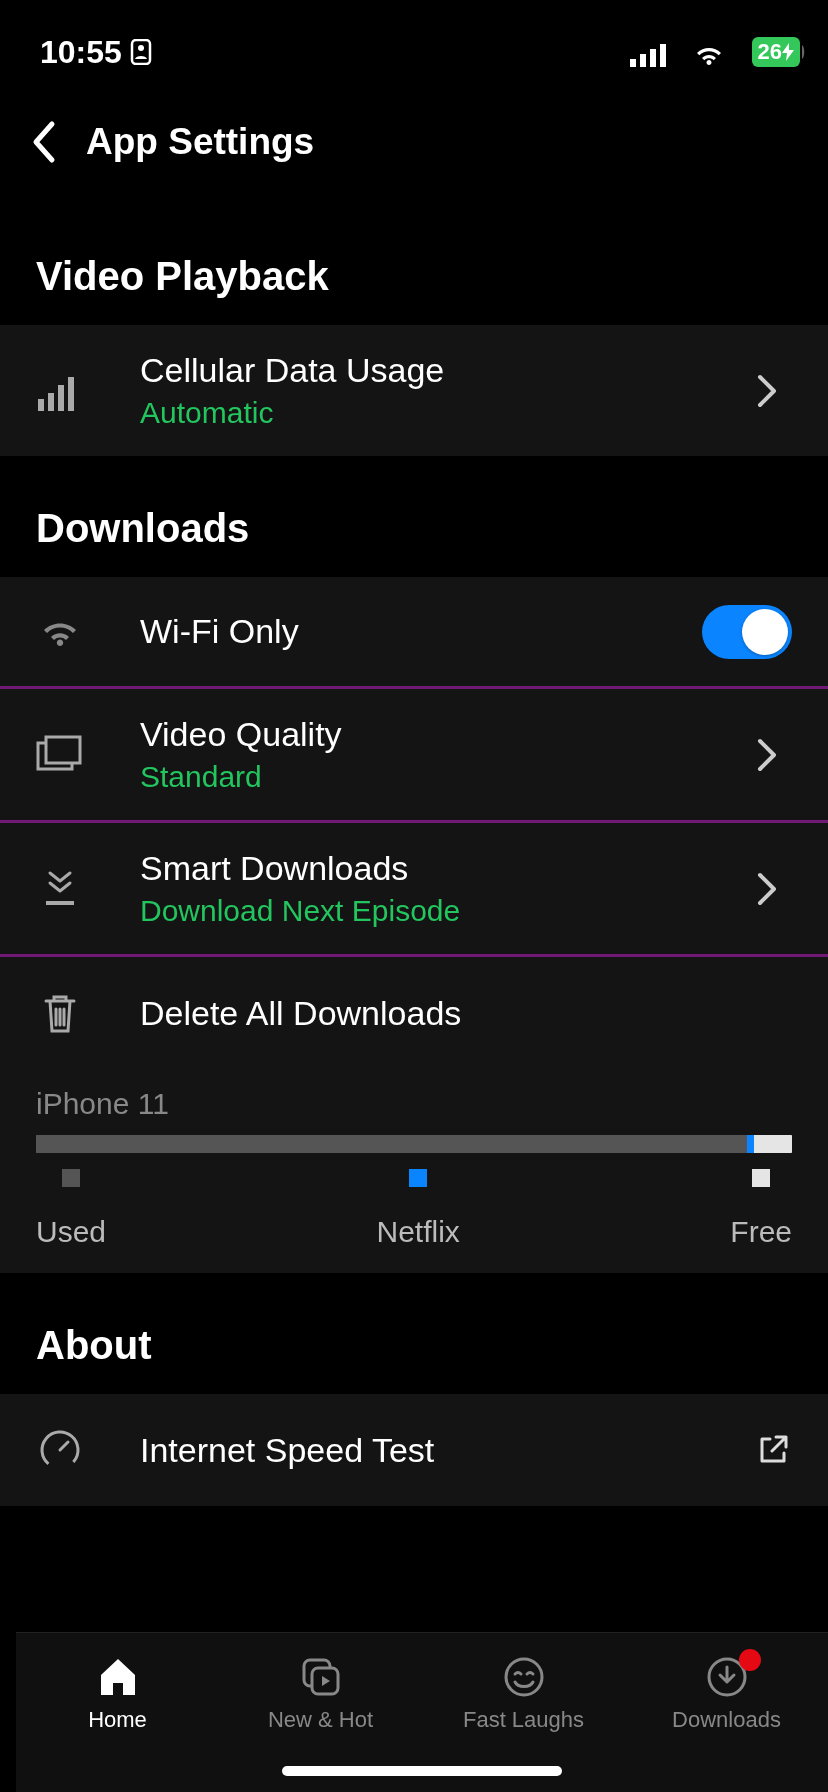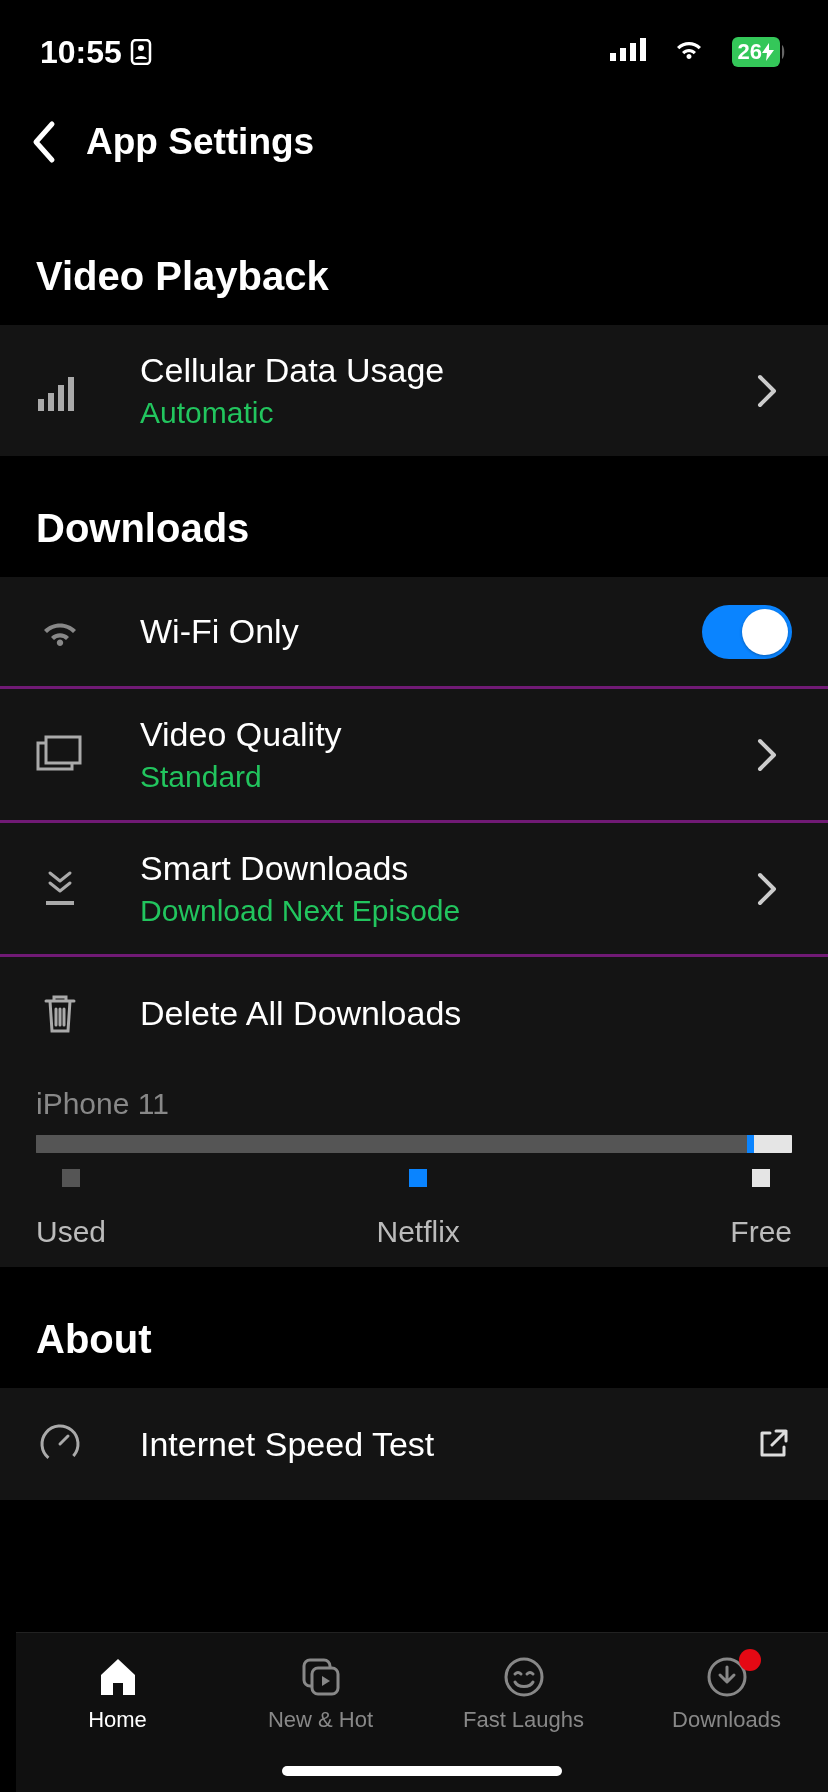--- a/index.html
+++ b/index.html
@@ -1,36 +1,36 @@
 <!DOCTYPE html>
 <html><head>
 <meta charset="utf-8">
 <style>
   * { margin: 0; padding: 0; box-sizing: border-box; }
   html, body { width: 828px; height: 1792px; background: #000; color: #fff; font-family: -apple-system, BlinkMacSystemFont, "Helvetica Neue", Arial, sans-serif; overflow: hidden; }
-  .status-bar { display: flex; justify-content: space-between; align-items: center; padding: 24px 40px 10px 40px; height: 90px; }
+  .status-bar { display: flex; justify-content: space-between; align-items: center; padding: 24px 20px 10px 40px; height: 90px; }
   .status-time { font-size: 32px; font-weight: 600; display:flex; align-items:center; gap:8px;}
-  .status-right { display: flex; align-items: flex-start; gap: 26px; }
+  .status-right { display: flex; align-items: flex-end; gap: 26px; }
   .battery-pill { display:flex; align-items:center; gap:2px;}
   .battery-box { background:#34c759; border-radius:6px; padding:2px 6px; font-size:22px; font-weight:700; color:#fff; display:flex; align-items:center;}
   .header { display: flex; align-items: center; padding: 30px 30px 40px 30px; gap: 28px; }
   .header-title { font-size: 37px; font-weight: 800; }
   .section-title { font-size: 40px; font-weight: 700; padding: 50px 36px 26px 36px; }
   .card { background: #141414; }
   .row { display: flex; align-items: center; padding: 26px 36px; gap: 56px; min-height: 112px; }
   .row.border-b { border-bottom: 3px solid #701a75; justify-content: center; }
   .row-icon { width: 48px; display:flex; align-items:center; justify-content:center; flex-shrink:0;}
   .row-body { flex: 1; display: flex; flex-direction: column; gap: 6px; }
   .row-title { font-size: 34px; font-weight: 500; color: #fff; }
   .row-sub { font-size: 30px; color: #22c55e; }
   .row-arrow { width: 36px; color: #ccc; }
   .toggle { width: 90px; height: 54px; border-radius: 27px; position: relative; }
   .toggle.on { background: #0a84ff; }
   .toggle-knob { position: absolute; width: 46px; height: 46px; background: #fff; border-radius: 50%; top: 4px; right: 4px; box-shadow: 0 1px 3px rgba(0,0,0,.3);}
-  .storage { padding: 18px 36px 18px 36px; }
+  .storage { padding: 18px 36px 24px 36px; }
   .storage-device { font-size: 30px; color: #888; margin-bottom: 14px; }
   .storage-bar { width: 100%; height: 18px; background: #555; display: flex; border-radius:1px; overflow:hidden;}
   .storage-used { background: #555; height:100%; }
   .storage-netflix { background: #0a84ff; height:100%; }
   .storage-free { background: #e5e5e5; height:100%; }
   .storage-legend { display:flex; justify-content: space-between; margin-top: 16px; font-size: 30px; color:#bbb;}
   .legend-item { display:flex; align-items:center; gap:28px;flex-direction:column;}
   .legend-swatch { width:18px; height:18px;}
   .tabbar { position: absolute; bottom: 0; left: 16px; right: 0; height: 160px; background:#101010; display:flex; justify-content:space-around; align-items:flex-start; padding-top:22px; border-top:1px solid #222;}
   .tab { display:flex; flex-direction:column; align-items:center; gap:8px; color:#888; font-size:22px; position:relative; width:160px;}

